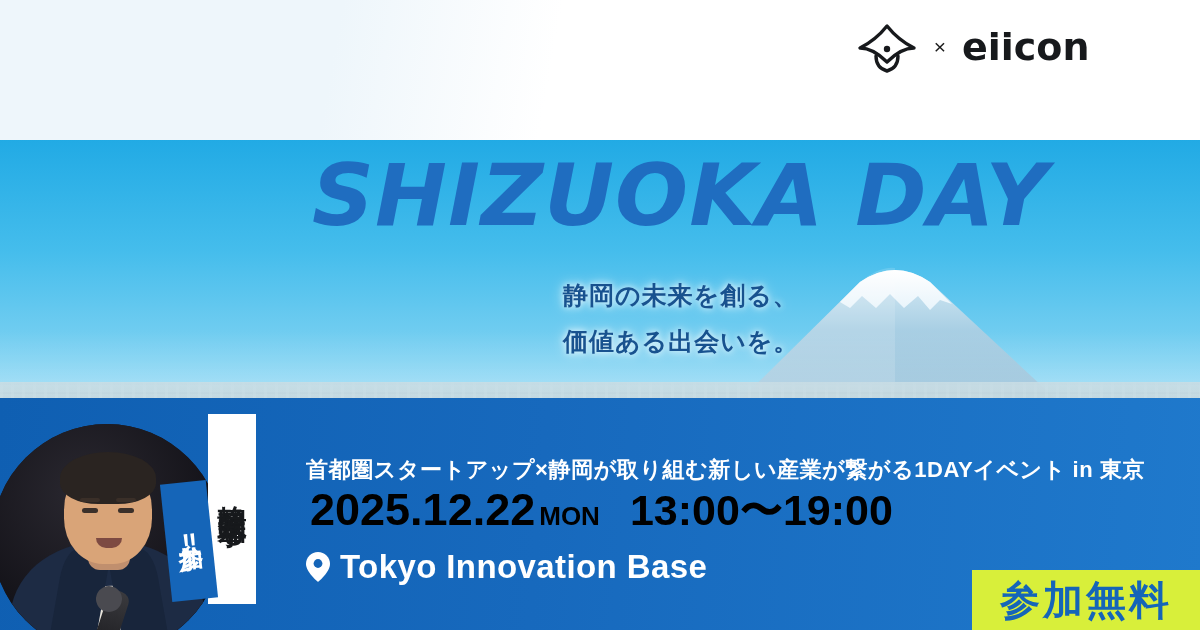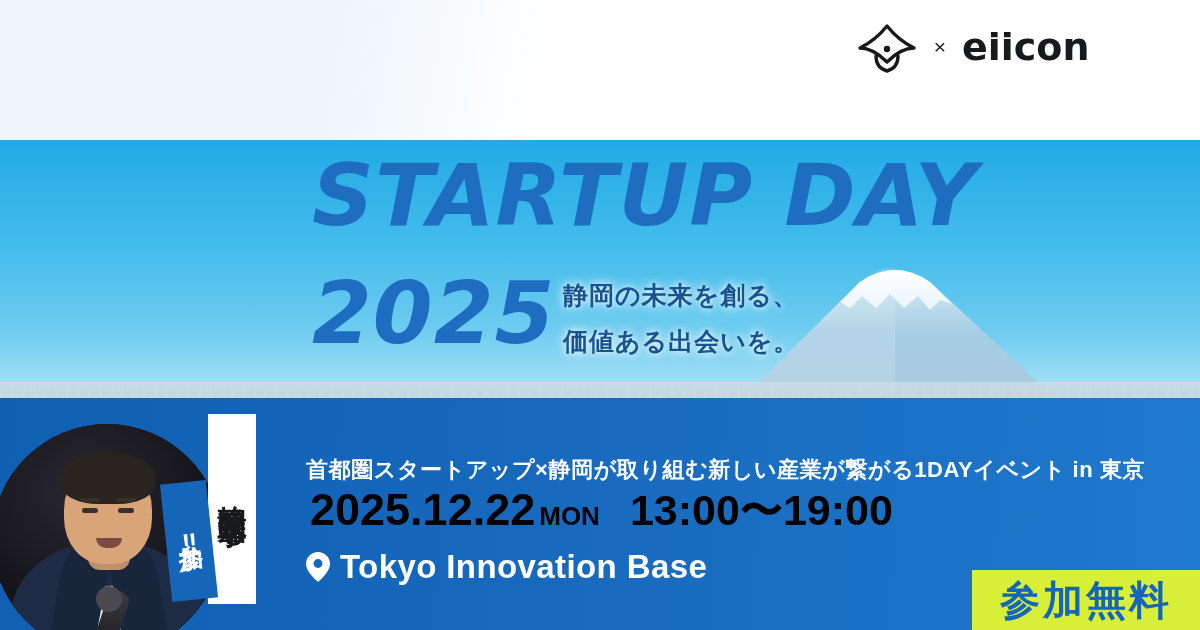--- a/index.html
+++ b/index.html
@@ -401,22 +401,21 @@
     </svg>
   </div>
 
   <div class="blue-panel">
     <div class="blue-panel-grad"></div>
   </div>
   <div class="panel-divider"></div>
 
   <div class="titles">
     <div class="title-line t1">SHIZUOKA</div>
-    <div class="title-line t2">STARTUP DAY</div>
-    <div class="title-line t3">2025</div>
+    <div class="title-line t2">SHIZUOKA DAY</div>
   </div>
 
   <div class="tagline">
     <div>静岡の未来を創る、</div>
     <div>価値ある出会いを。</div>
   </div>
 
   <div class="subcopy">首都圏スタートアップ×静岡が取り組む新しい産業が繋がる1DAYイベント in 東京</div>
 
   <div class="dateline">

